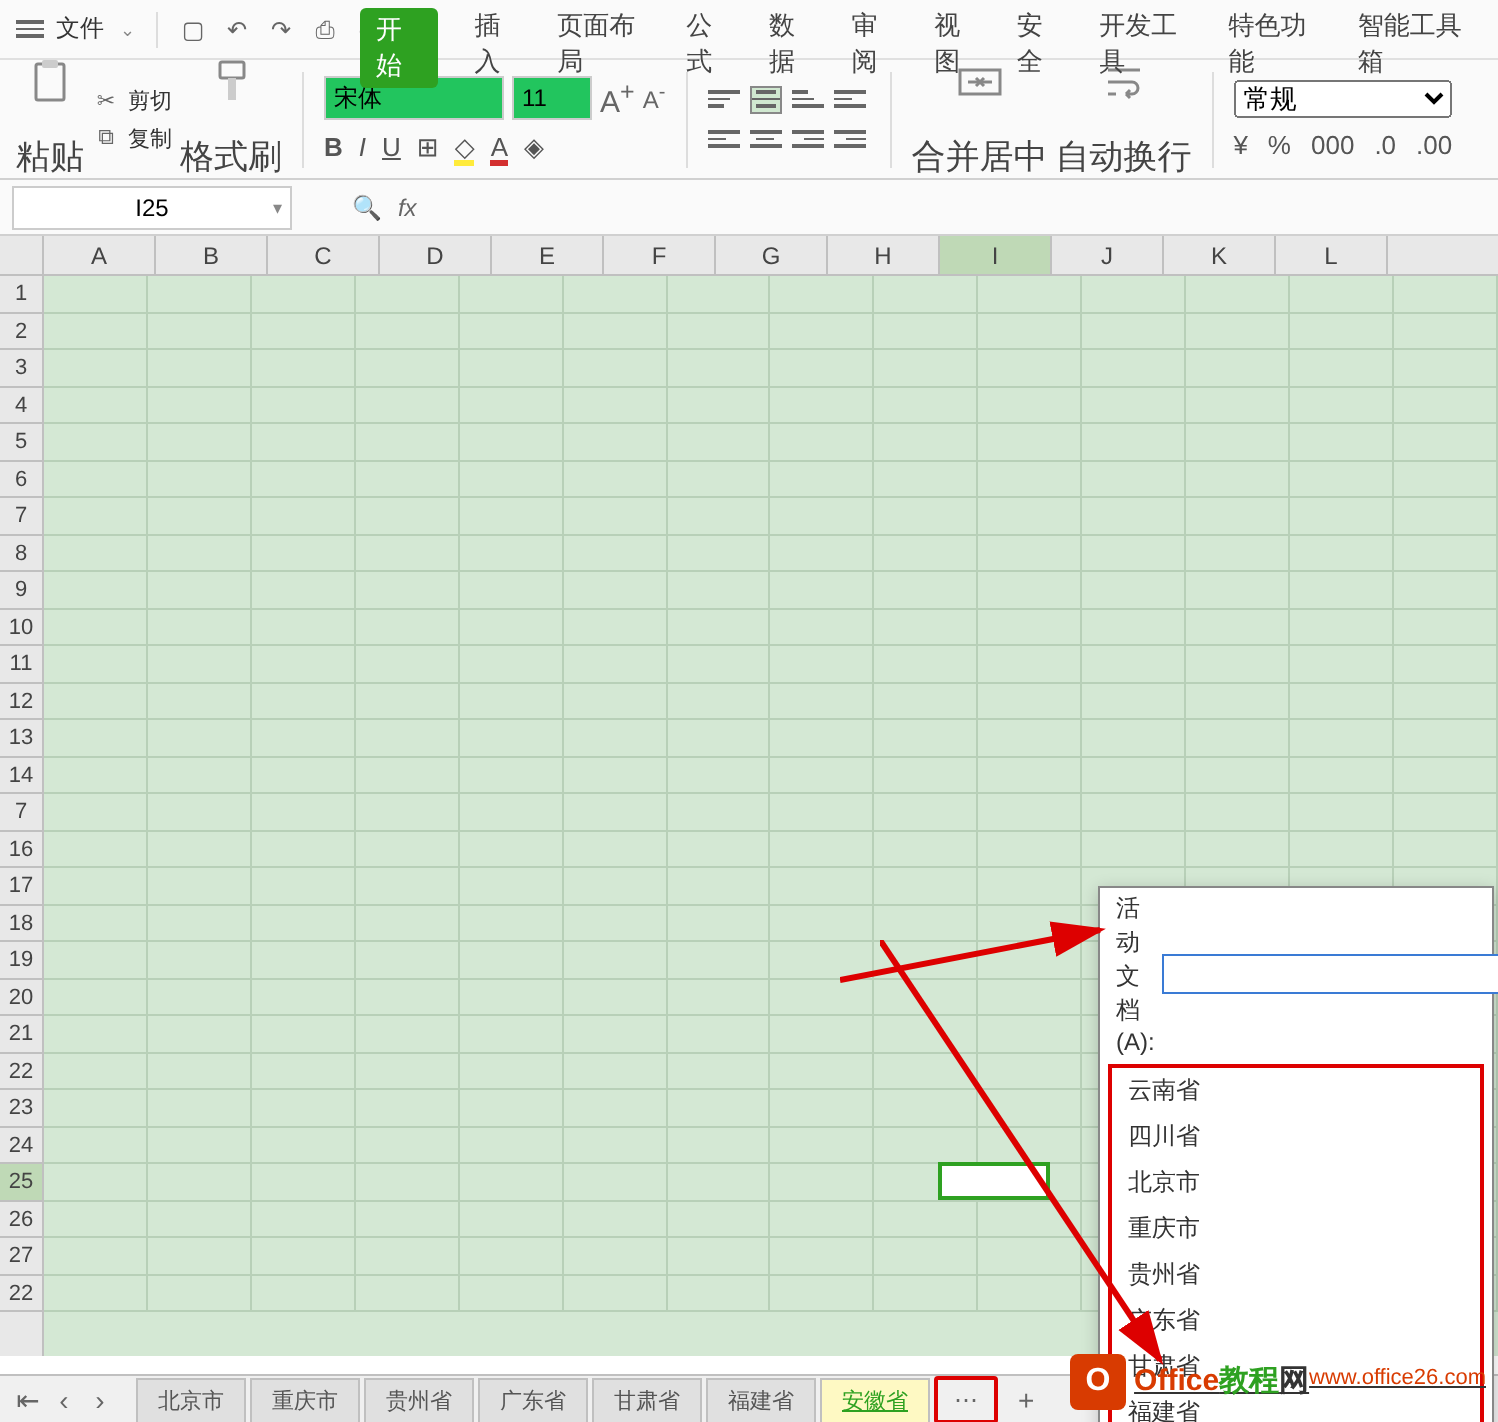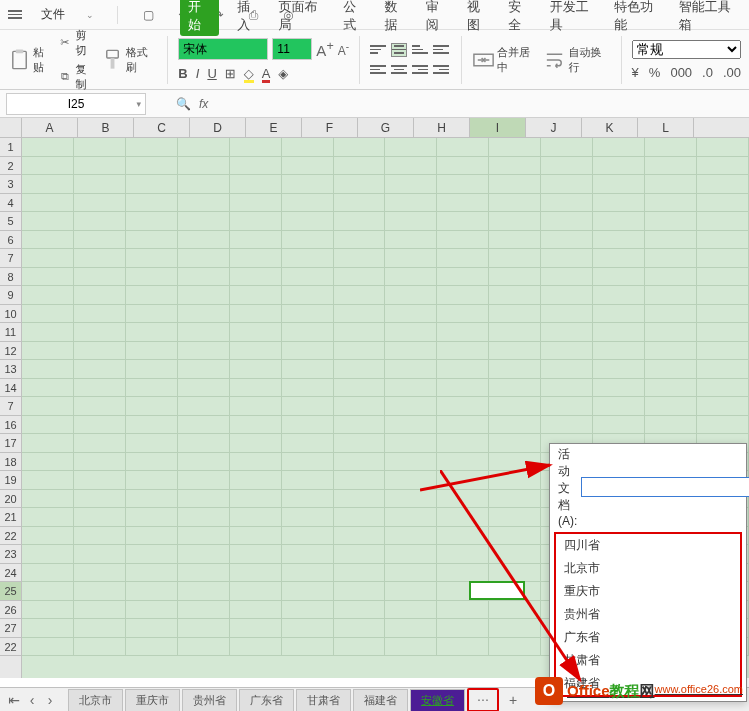--- a/index.html
+++ b/index.html
@@ -1,30 +1,30 @@
 <!DOCTYPE html>
 <html><head>
   <meta charset="utf-8">
   <style>
     * { margin: 0; padding: 0; box-sizing: border-box; font-family: "Microsoft YaHei", sans-serif; }
     body { width: 749px; height: 711px; background: #fff; font-size: 12px; color: #333; position: relative; overflow: hidden; }
     
-    .toolbar-top { height: 30px; border-bottom: 1px solid #e0e0e0; display: flex; align-items: center; padding: 0 8px; gap: 19px; background: #fafafa; }
+    .toolbar-top { height: 30px; border-bottom: 1px solid #e0e0e0; display: flex; align-items: center; padding: 0 8px; gap: 6px; background: #fafafa; }
     .menu-icon { width: 14px; display: flex; flex-direction: column; gap: 2px; }
     .menu-icon span { height: 1.5px; background: #666; }
     .chev-down { font-size: 9px; color: #888; margin-left: 2px; }
     .divider-v { width: 1px; height: 18px; background: #ddd; margin: 0 4px; }
     .qa-icon { width: 16px; height: 16px; color: #666; display: inline-flex; align-items: center; justify-content: center; }
     
-    .ribbon-tabs { height: 24px; display: flex; align-items: center; gap: 18px; padding: 0 12px 0 180px; font-size: 13px; color: #444; position: absolute; top: 4px; left: 0; right: 0; }
+    .ribbon-tabs { height: 24px; display: flex; align-items: flex-start; gap: 18px; padding: 0 12px 0 180px; font-size: 13px; color: #444; position: absolute; top: 4px; left: 0; right: 0; }
     .ribbon-tabs .tab { cursor: pointer; }
     .ribbon-tabs .tab.active { background: #2ea121; color: #fff; padding: 2px 8px; border-radius: 3px; }
     
     .ribbon { height: 60px; border-bottom: 1px solid #d0d0d0; display: flex; align-items: center; padding: 4px 8px; background: #fafafa; gap: 4px; }
-    .big-btn { display: flex; flex-direction: row; align-items: center; gap: 2px; font-size: 11px; color: #444; }
+    .big-btn { display: flex; flex-direction: column; align-items: center; gap: 14px; font-size: 17px; color: #444; }
     .big-icon { width: 24px; height: 24px; }
     .small-btns { display: flex; flex-direction: column; gap: 4px; font-size: 11px; }
     .small-btns > div { display: flex; align-items: center; gap: 4px; }
     .sm-icon { width: 14px; height: 14px; color: #666; display: inline-flex; align-items: center; justify-content: center; }
     .sep-v { width: 1px; height: 48px; background: #ddd; margin: 0 6px; }
     
     .font-sel { display: flex; gap: 4px; align-items: center; }
     .font-sel select, .font-sel input { height: 22px; border: 1px solid #ccc; font-size: 12px; padding: 0 4px; background: #22c55e; }
     .font-name { width: 90px; }
     .font-size { width: 40px; }
@@ -54,21 +54,21 @@
     .row-h { height: 18.5px; text-align: center; border-bottom: 1px solid #c0c0c0; font-size: 11px; color: #444; line-height: 18px; }
     .row-h.active { background: #bfd9b6; }
     .grid { position: absolute; left: 22px; top: 20px; right: 0; bottom: 0; background: #d4e8d4; }
     .grid-row { display: flex; height: 18.5px; }
     .grid-cell { width: 56px; height: 18.5px; border-right: 1px solid #b8d0b8; border-bottom: 1px solid #b8d0b8; }
     .active-cell { position: absolute; border: 2px solid #2ea121; background: #fff; }
     
     .sheet-tabs { position: absolute; bottom: 0; left: 0; right: 0; height: 24px; border-top: 1px solid #c0c0c0; display: flex; align-items: center; background: #f0f0f0; padding: 0 6px; gap: 2px; }
     .nav-btn { width: 16px; text-align: center; color: #666; cursor: pointer; font-size: 14px; }
     .sheet-tab { padding: 3px 10px; border: 1px solid #c0c0c0; border-bottom: none; background: #e0e0e0; font-size: 11px; color: #555; cursor: pointer; }
-    .sheet-tab.active { background: #4c1d95; color: #2ea121; text-decoration: underline; }
+    .sheet-tab.active { background: #fef9c3; color: #2ea121; text-decoration: underline; }
     .more-tabs { padding: 3px 8px; border: 2px solid #d00; border-radius: 2px; color: #666; cursor: pointer; font-size: 12px; }
     .add-tab { padding: 3px 8px; color: #666; cursor: pointer; font-size: 14px; }
     
     .popup { position: absolute; right: 2px; top: 443px; width: 198px; background: #fff; border: 1px solid #888; box-shadow: 0 2px 8px rgba(0,0,0,0.2); }
     .popup-header { padding: 2px 8px; font-size: 12px; display: flex; align-items: center; gap: 4px; }
     .popup-header input { flex: 1; height: 20px; border: 1px solid #3a7bd5; outline: none; padding: 0 4px; }
     .popup-list { border: 2px solid #d00; margin: 2px 4px 4px 4px; }
     .popup-item { padding: 3px 8px; font-size: 12px; color: #333; cursor: pointer; }
     
     .arrow-red { position: absolute; pointer-events: none; }
@@ -759,20 +759,21 @@
   <span class="more-tabs">⋯</span>
   <span class="add-tab">+</span>
 </div>
 
 <div class="popup">
   <div class="popup-header">
     <span>活动文档(A):</span>
     <input style="">
   </div>
   <div class="popup-list" id="popup-list">
+      <div class="popup-item">云南省</div>
       <div class="popup-item">四川省</div>
       <div class="popup-item">北京市</div>
       <div class="popup-item">重庆市</div>
       <div class="popup-item">贵州省</div>
       <div class="popup-item">广东省</div>
       <div class="popup-item">甘肃省</div>
       <div class="popup-item">福建省</div>
     </div>
 </div>
 

